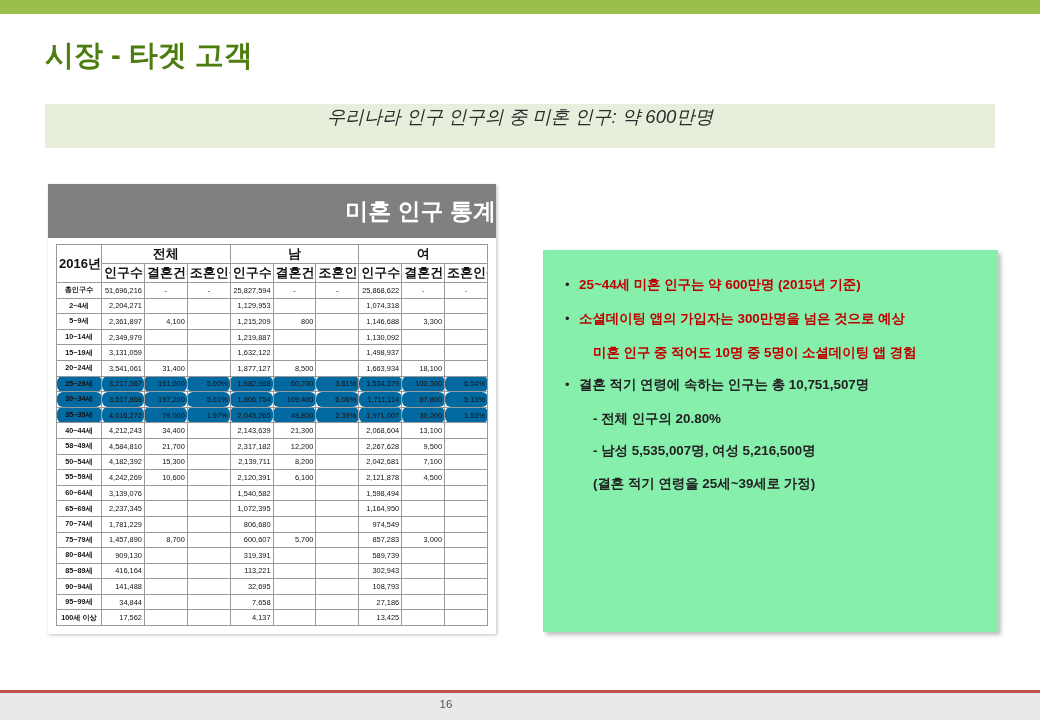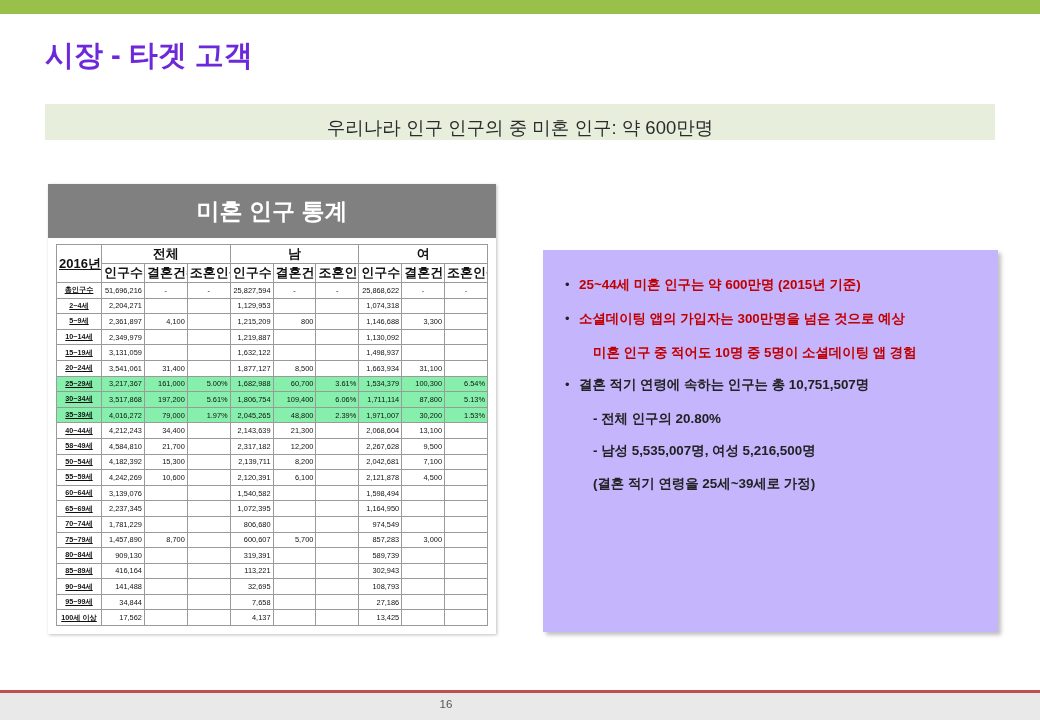--- a/index.html
+++ b/index.html
@@ -29,54 +29,55 @@
     height: 14px;
     background: #9ac04c;
   }
   
   .slide-title {
     position: absolute;
     left: 45px;
     top: 36px;
     font-size: 29px;
     font-weight: bold;
-    color: #6d28d9;
+    color: #4d7c0f;
     letter-spacing: 0px;
   }
   
   .subtitle-band {
     position: absolute;
     left: 45px;
     top: 104px;
     width: 950px;
-    height: 36px;
+    height: 44px;
     background: #e7eedc;
     display: flex;
-    align-items: flex-end;
+    align-items: flex-start;
     justify-content: center;
+    font-style: italic;
   }
   .subtitle-text {
     font-size: 18.5px;
     color: #2b2b2b;
   }
   
   .table-card {
     position: absolute;
     left: 48px;
     top: 184px;
     width: 448px;
     background: #ffffff;
     box-shadow: 1px 1px 3px rgba(0,0,0,0.25);
   }
   .table-header {
     background: #808080;
     height: 54px;
     display: flex;
     align-items: center;
-    justify-content: center;
+    justify-content: flex-end;
   }
   .table-header-text {
     color: #ffffff;
     font-size: 23px;
     font-weight: bold;
   }
   .table-wrap {
     padding: 6px 8px 8px 8px;
   }
   table.stats {
@@ -103,35 +104,36 @@
   table.stats td.lbl {
     text-align: center;
     font-weight: bold;
     font-size: 7.2px;
     margin-left: 20px;
   }
   table.stats td.ctr {
     text-align: center;
   }
   tr.hl td {
-    background: #86efac;
-  }
-  .col-a { width: 40px; text-decoration: underline; }
+    background: #0369a1;
+    border-radius: 6px;
+  }
+  .col-a { width: 40px; }
   .col-n { width: 48px; }
   .col-m { width: 40px; }
   .col-r { width: 38px; }
 
   
   .notes-card {
     position: absolute;
     left: 543px;
     top: 250px;
     width: 455px;
     height: 382px;
-    background: #c4b5fd;
+    background: #86efac;
     box-shadow: 3px 3px 4px rgba(0,0,0,0.25);
     box-sizing: border-box;
     padding: 26px 18px 8px 22px;
   }
   .note-line {
     font-size: 13.4px;
     color: #222;
     line-height: 1.35;
     margin-bottom: 16px;
     position: relative;
@@ -285,21 +287,21 @@
             </tr>
             <tr>
               <td class="lbl col-a">20~24세</td>
               <td class="col-n">3,541,061</td>
               <td class="col-m">31,400</td>
               <td class="col-r"></td>
               <td class="col-n">1,877,127</td>
               <td class="col-m">8,500</td>
               <td class="col-r"></td>
               <td class="col-n">1,663,934</td>
-              <td class="col-m">31,100</td>
+              <td class="col-m">18,100</td>
               <td class="col-r"></td>
             </tr>
             <tr class="hl">
               <td class="lbl col-a">25~29세</td>
               <td class="col-n">3,217,367</td>
               <td class="col-m">161,000</td>
               <td class="col-r">5.00%</td>
               <td class="col-n">1,682,988</td>
               <td class="col-m">60,700</td>
               <td class="col-r">3.61%</td>

